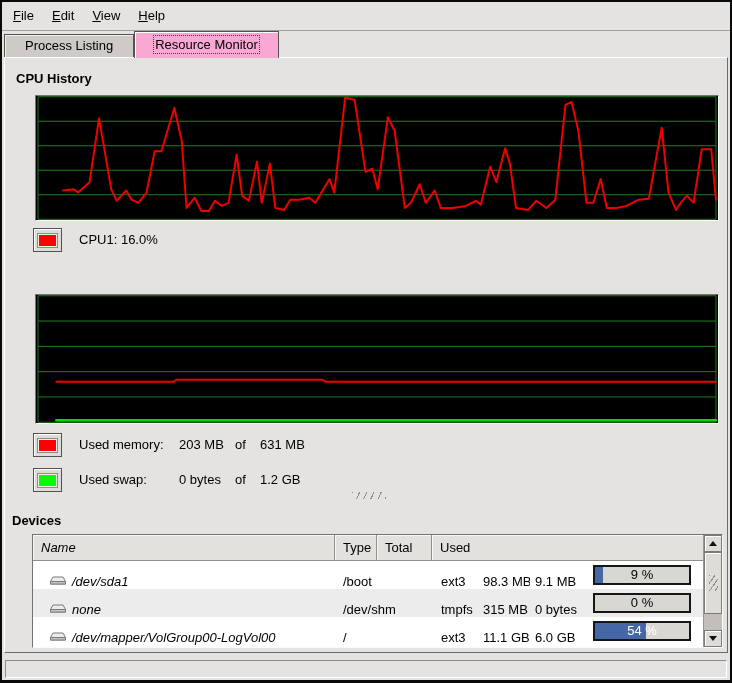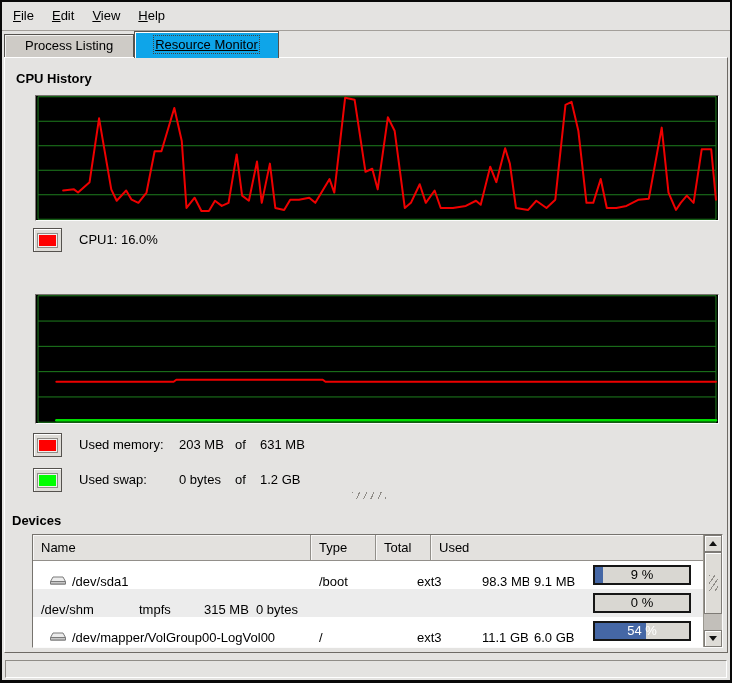--- a/index.html
+++ b/index.html
@@ -11,21 +11,21 @@
   }
   
   .menubar{position:absolute;left:0;top:0;right:0;height:28px;display:flex;align-items:center;
     padding-left:2px;border-bottom:1px solid #a39f9a;background:#e4e3e1;}
   .menu-item{padding:0 9px;height:24px;line-height:24px;cursor:default;}
   .u-first::first-letter{text-decoration:underline;}
   
   .tabbar{position:absolute;left:2px;top:29px;height:27px;display:flex;align-items:flex-end;}
   .tab{box-sizing:border-box;padding:0 20px;line-height:22px;border:1px solid #55524e;border-bottom:none;}
   .tab.inactive{background:#cecbc6;height:24px;box-shadow:inset 1px 1px 0 #f2f1ef;margin-bottom:0;}
-  .tab.active{background:#0ea5e9;height:27px;line-height:25px;box-shadow:inset 1px 1px 0 #fff;position:relative;z-index:3;text-decoration:underline;}
+  .tab.active{background:#f9a8d4;height:27px;line-height:25px;box-shadow:inset 1px 1px 0 #fff;position:relative;z-index:3;}
   .tab-focus{outline:1px dotted #44413d;outline-offset:1px;}
   
   .page{position:absolute;left:2px;right:2px;top:55px;bottom:27px;background:#e4e3e1;
     border-top:1px solid #fff;border-left:1px solid #fff;
     border-right:1px solid #6e6a65;border-bottom:1px solid #6e6a65;}
   .section-title{position:absolute;font-weight:bold;}
   
   .graph-frame{position:absolute;box-sizing:border-box;background:#000;
     border-top:1px solid #76736e;border-left:1px solid #76736e;
     border-right:1px solid #fbfbfb;border-bottom:1px solid #fbfbfb;}
@@ -41,23 +41,23 @@
   
   .table-frame{position:absolute;left:30px;top:532px;width:691px;height:114px;box-sizing:border-box;
     border-top:1px solid #76736e;border-left:1px solid #76736e;
     border-right:1px solid #fbfbfb;border-bottom:1px solid #fbfbfb;
     background:#fff;display:flex;}
   .table-main{flex:1 1 auto;overflow:hidden;}
   .thead{display:flex;height:26px;}
   .th{box-sizing:border-box;background:#e3e1de;border-right:1px solid #928f8a;border-bottom:1px solid #928f8a;
     box-shadow:inset 1px 1px 0 #f8f7f6;line-height:25px;padding:0 8px;white-space:nowrap;overflow:hidden;}
   .th:last-child{border-right:none;}
-  .col-name{width:278px;}
+  .col-name{width:302px;font-style:italic;}
   .col-dir{width:98px;}
-  .col-type{width:65px;}
+  .col-type{width:42px;}
   .col-total{width:55px;}
   .col-used{flex:1 1 auto;}
   .trow{display:flex;height:28px;align-items:center;}
   .trow.alt{background:#ececec;}
   .td{box-sizing:border-box;padding:12px 0 0 8px;white-space:nowrap;overflow:hidden;display:flex;align-items:center;height:100%;}
   .td.name{padding-left:16px;}
   .disk-icon{margin-right:5px;flex:0 0 auto;}
   .td.used{position:relative;padding-left:5px;align-items:flex-end;}
   .pbar{position:absolute;right:12px;top:4px;width:98px;height:20px;box-sizing:border-box;
     border:2px solid #161616;background:#d9d7d2;}
@@ -172,20 +172,27 @@
         <div class="td used col-used">
           <span>9.1 MB</span>
           <span class="pbar">
             <span class="pbar-fill" style="width: 9%;"></span>
             <span class="pbar-label" style="color: rgb(0, 0, 0);">9 %</span>
           </span>
         </div>
       </div>
 
       <div class="trow alt">
+        <div class="td name col-name">
+          <svg class="disk-icon" width="18" height="14" viewBox="0 0 18 14">
+            <path d="M4 3 L14 3 L16.5 7.5 L16.5 10 L1.5 10 L1.5 7.5 Z" fill="#ececec" stroke="#7a7a7a" stroke-width="1"></path>
+            <path d="M1.5 7.5 L16.5 7.5 L16.5 10 L1.5 10 Z" fill="#c7c7c7" stroke="#7a7a7a" stroke-width="1"></path>
+          </svg>
+          <span>none</span>
+        </div>
         <div class="td col-dir">/dev/shm</div>
         <div class="td col-type">tmpfs</div>
         <div class="td col-total">315 MB</div>
         <div class="td used col-used">
           <span>0 bytes</span>
           <span class="pbar">
             <span class="pbar-fill" style="width: 0%;"></span>
             <span class="pbar-label" style="color: rgb(0, 0, 0);">0 %</span>
           </span>
         </div>

